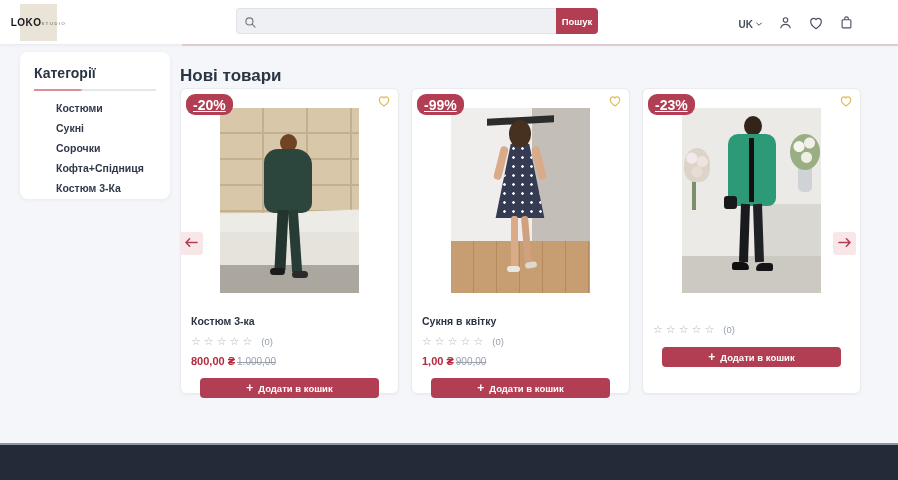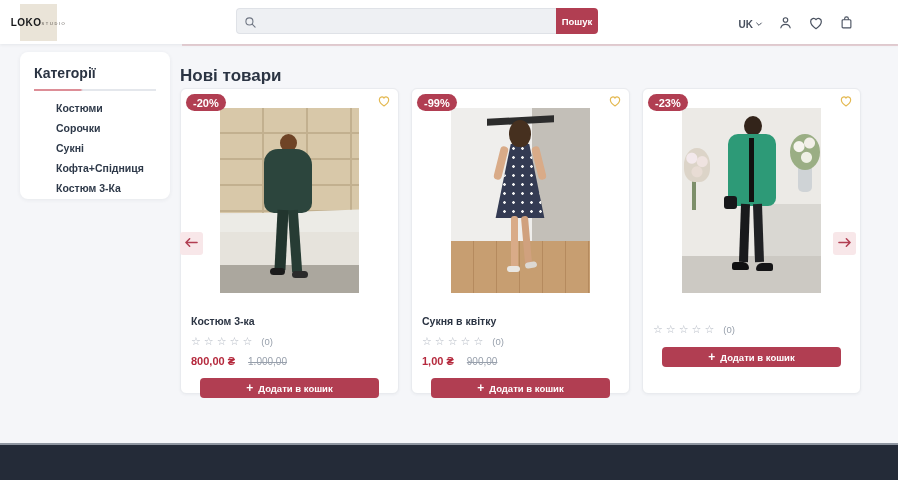--- a/index.html
+++ b/index.html
@@ -82,22 +82,22 @@
 
   .card {
     position:absolute; top:88px; width:219px; height:306px;
     background:#ffffff; border:1px solid #e9ebef; border-radius:6px;
     box-shadow:0 1px 3px rgba(40,50,70,.05);
   }
   .card-0 { left:180px; } .card-1 { left:411px; } .card-2 { left:642px; }
 
   .badge {
     position:absolute; top:5px; left:5px; z-index:3;
-    background:#b13e52; color:#fff; font-size:11px; font-weight:bold;
-    padding:2.5px 7px; border-radius:9px;
+    background:#b13e52; color:#fff; font-size:14px; font-weight:bold;
+    padding:2.5px 7px; border-radius:9px;text-decoration:underline;
   }
   .card-heart {
     position:absolute; top:5px; right:7px; z-index:3;
     background:none; border:none; cursor:pointer; padding:0;
   }
 
   .card-photo {
     position:relative; width:139px; height:185px; margin:19px auto 0;
     overflow:hidden; cursor:pointer; background:#e8e6e2;
   }
@@ -157,21 +157,21 @@
   .p2-leg1  { left:58px; top:96px; width:9px; height:58px; background:#191a1c; transform:rotate(2deg); }
   .p2-leg2  { left:72px; top:96px; width:9px; height:58px; background:#202124; transform:rotate(-2deg); }
   .p2-shoe1 { left:50px; top:154px; width:17px; height:8px; border-radius:3px 6px 2px 2px; background:#0f0f10; }
   .p2-shoe2 { left:74px; top:155px; width:17px; height:8px; border-radius:6px 3px 2px 2px; background:#141416; }
 
   .card-info { padding:22px 10px 0; }
   .product-title { font-size:10.5px; font-weight:bold; color:#2b3443; cursor:pointer; }
   .rating-row { margin-top:8px; display:flex; align-items:center; gap:6px; }
   .stars { font-size:11px; letter-spacing:3px; color:#b4bac4; }
   .rating-count { font-size:9.5px; color:#98a0ac; }
-  .price-row { margin-top:7px; display:flex; align-items:baseline; gap:13px; }
+  .price-row { margin-top:7px; display:flex; align-items:baseline; gap:2px; }
   .price-current { font-size:11px; font-weight:bold; color:#b5293d; }
   .price-old { font-size:10px; color:#98a0ac; text-decoration:line-through; }
   .add-btn {
     display:flex; align-items:center; justify-content:center; gap:5px;
     margin:11px 9px 0; width:calc(100% - 18px); height:20px;
     background:#b13e52; color:#fff; border:none; border-radius:4px; cursor:pointer;
     font-size:9.5px; font-weight:bold; font-family:"Liberation Sans", sans-serif;
   }
   .plus-glyph { font-size:12px; font-weight:bold; line-height:1; }
 
@@ -246,22 +246,22 @@
   </div>
 </div>
 
 <div class="banner-edge"></div>
 
 <aside class="sidebar">
   <div class="sidebar-title">Категорії</div>
   <hr class="sidebar-divider">
   <ul class="sidebar-list">
     <li>Костюми</li>
+    <li>Сукні</li>
     <li>Сорочки</li>
-    <li>Сукні</li>
     <li>Кофта+Спідниця</li>
     <li>Костюм 3-Ка</li>
   </ul>
 </aside>
 
 <h2 class="section-title">Нові товари</h2>
 
 <button class="carousel-arrow arrow-prev">
   <span>
     <svg width="13" height="11" viewBox="0 0 14 10" fill="none" stroke="#b13e52" stroke-width="1.6" stroke-linecap="round" stroke-linejoin="round">

